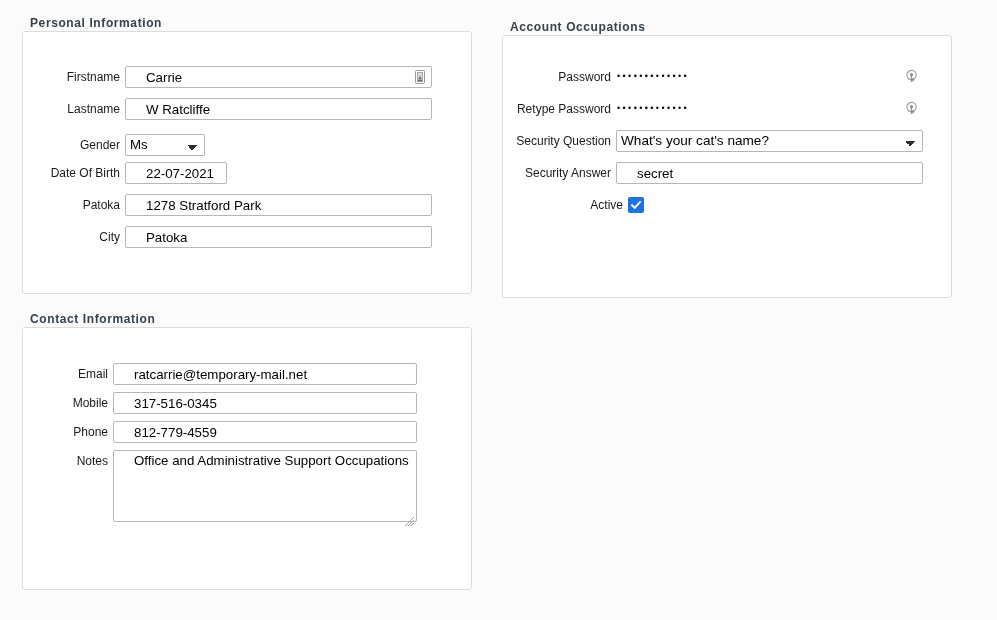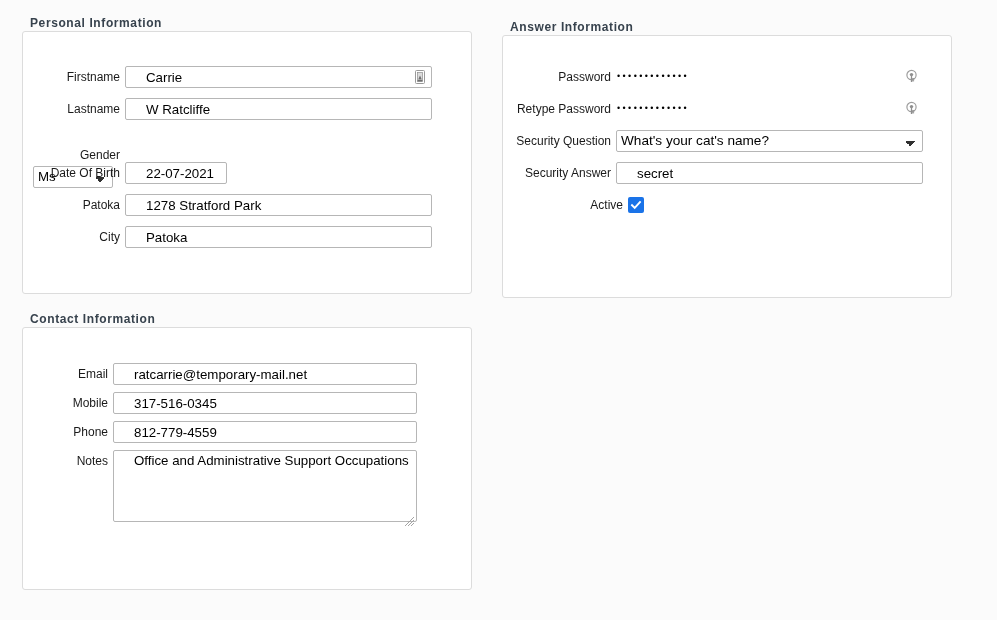--- a/index.html
+++ b/index.html
@@ -180,21 +180,21 @@
         </div>
       </div>
 
       <div class="row" style="left:10px; top:66px;">
         <div class="row-label" style="width:92px;">Lastname</div>
         <div class="field-wrap">
           <input class="txt" type="text" style="width: 307px;" value="W Ratcliffe">
         </div>
       </div>
 
-      <div class="row" style="left:10px; top:112px;flex-direction:column;">
+      <div class="row" style="left:10px; top:102px;">
         <div class="row-label" style="width:92px;">Gender</div>
         <div class="field-wrap">
           <select class="sel" style="width:80px;">
             <option>Ms</option>
           </select>
         </div>
       </div>
 
       <div class="row" style="left:10px; top:130px;">
         <div class="row-label" style="width:92px;">Date Of Birth</div>
@@ -213,21 +213,21 @@
       <div class="row" style="left:10px; top:194px;">
         <div class="row-label" style="width:92px;">City</div>
         <div class="field-wrap">
           <input class="txt" type="text" style="width: 307px;" value="Patoka">
         </div>
       </div>
 
     </div>
   </div>
 
-  <div class="legend" id="legend-account">Answer Information</div>
+  <div class="legend" id="legend-account">Account Occupations</div>
 
   <div class="panel" id="panel-account">
     <div class="form-rows">
 
       <div class="row" style="left:8px; top:30px;">
         <div class="row-label" style="width:105px;">Password</div>
         <div class="field-wrap">
           <div class="txt" style="width:307px;">
             <span class="pw-dots">•••••••••••••</span>
           </div>

